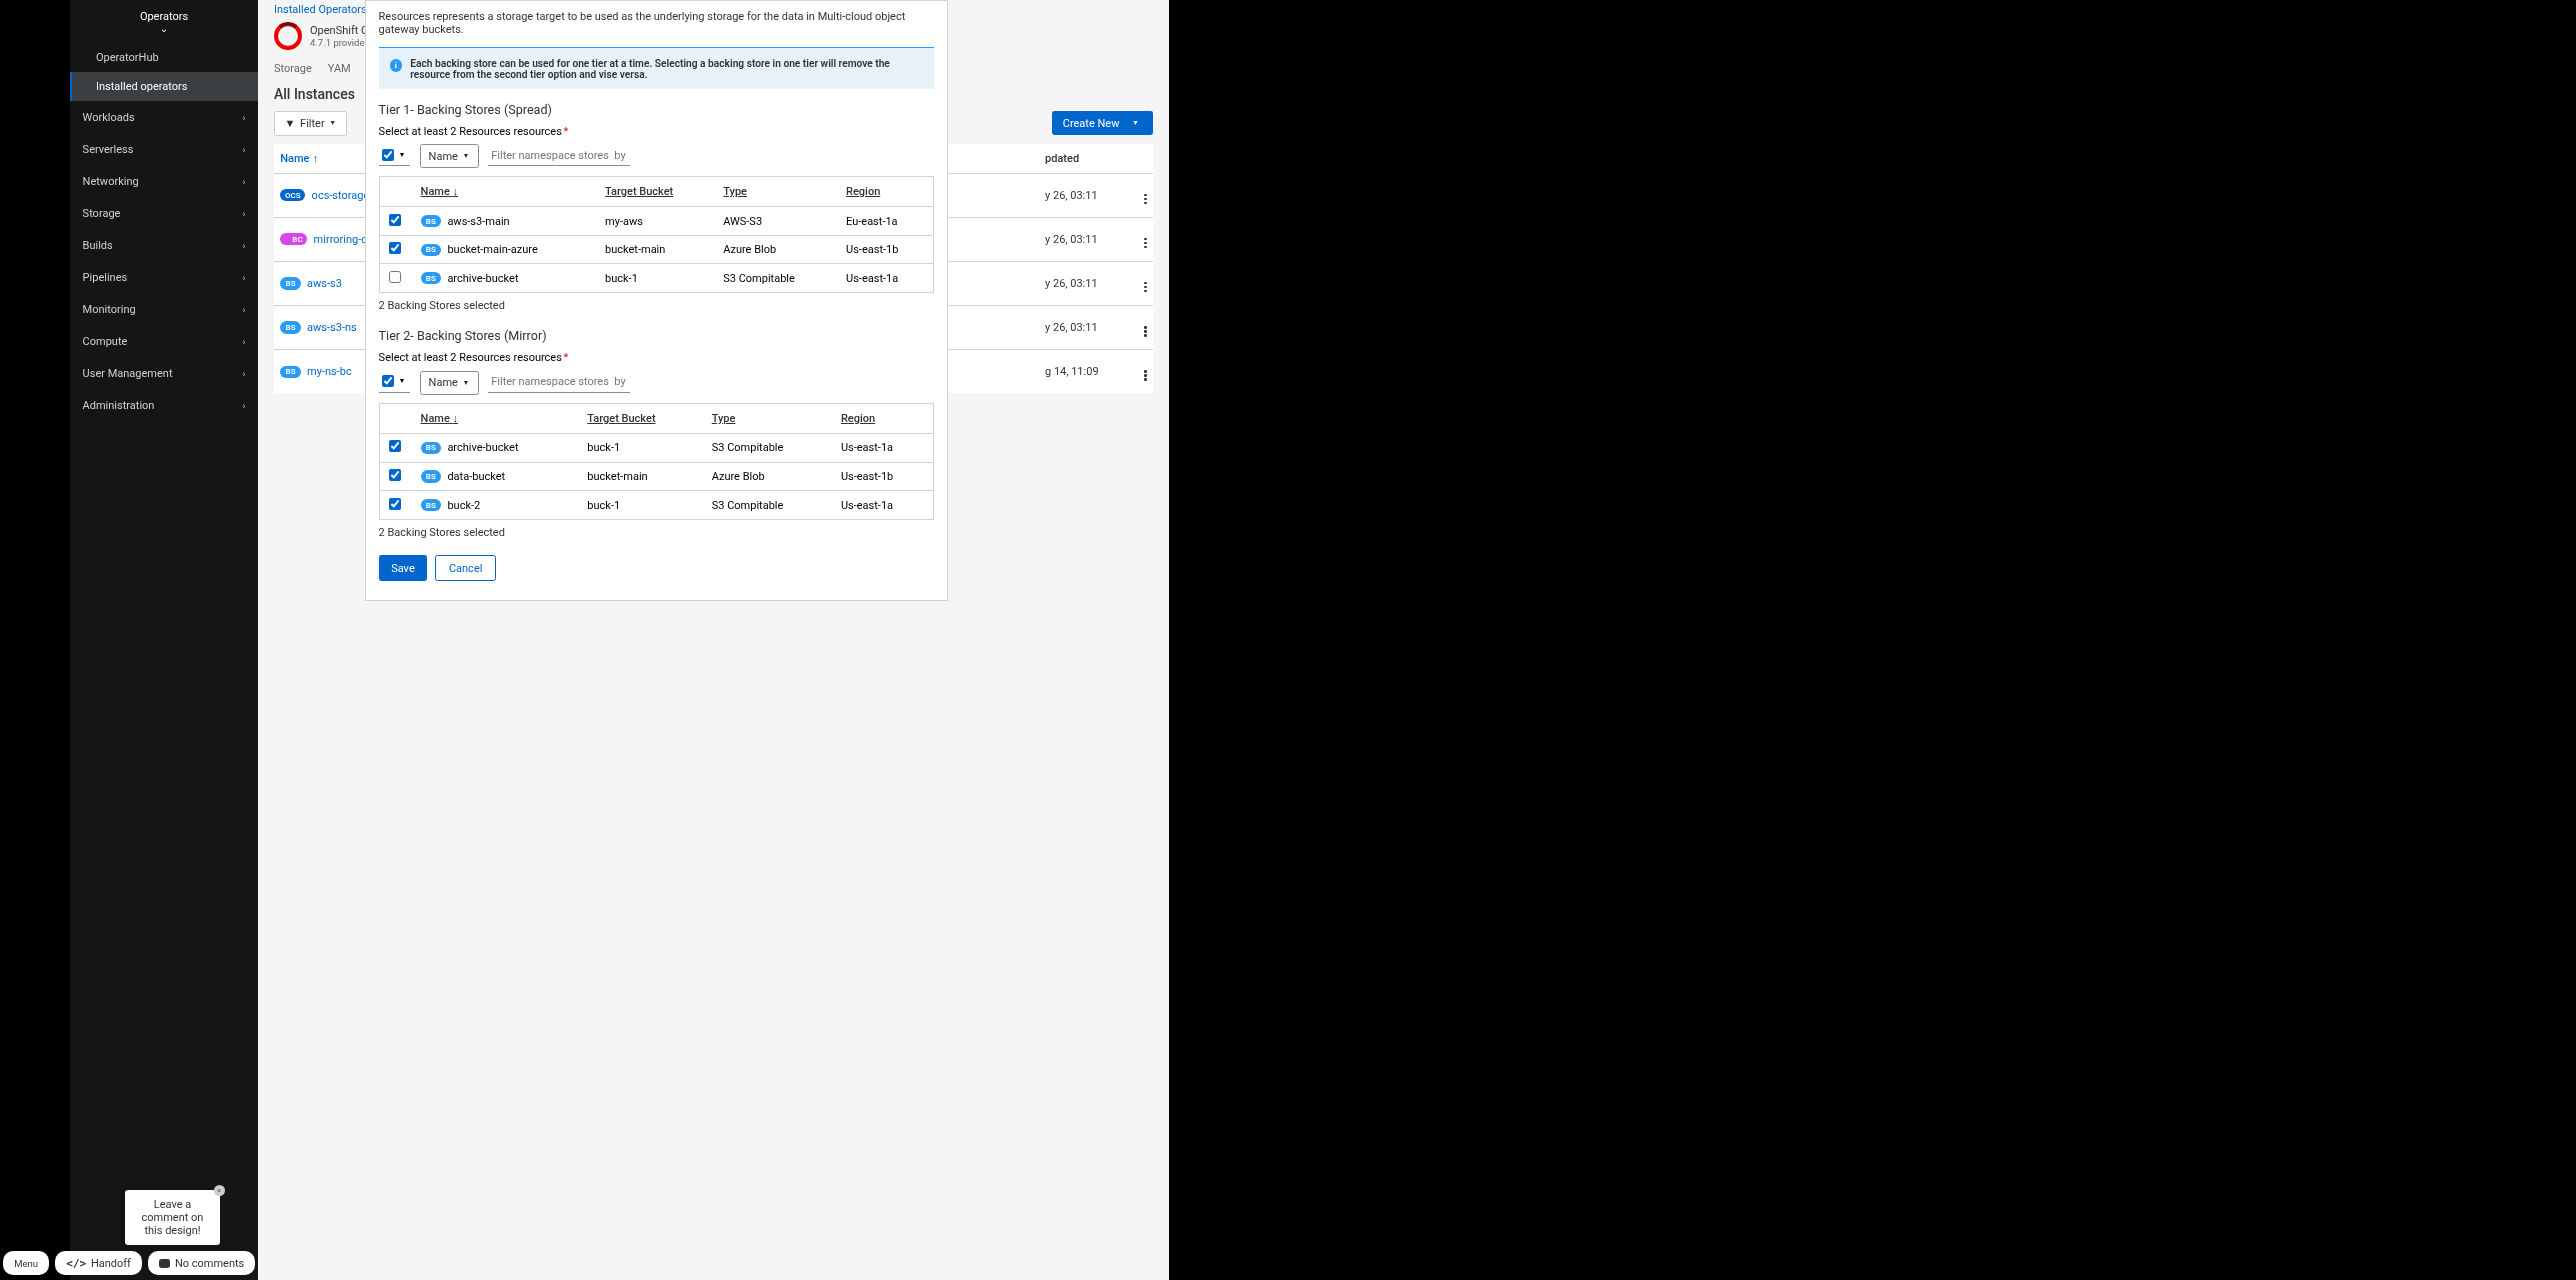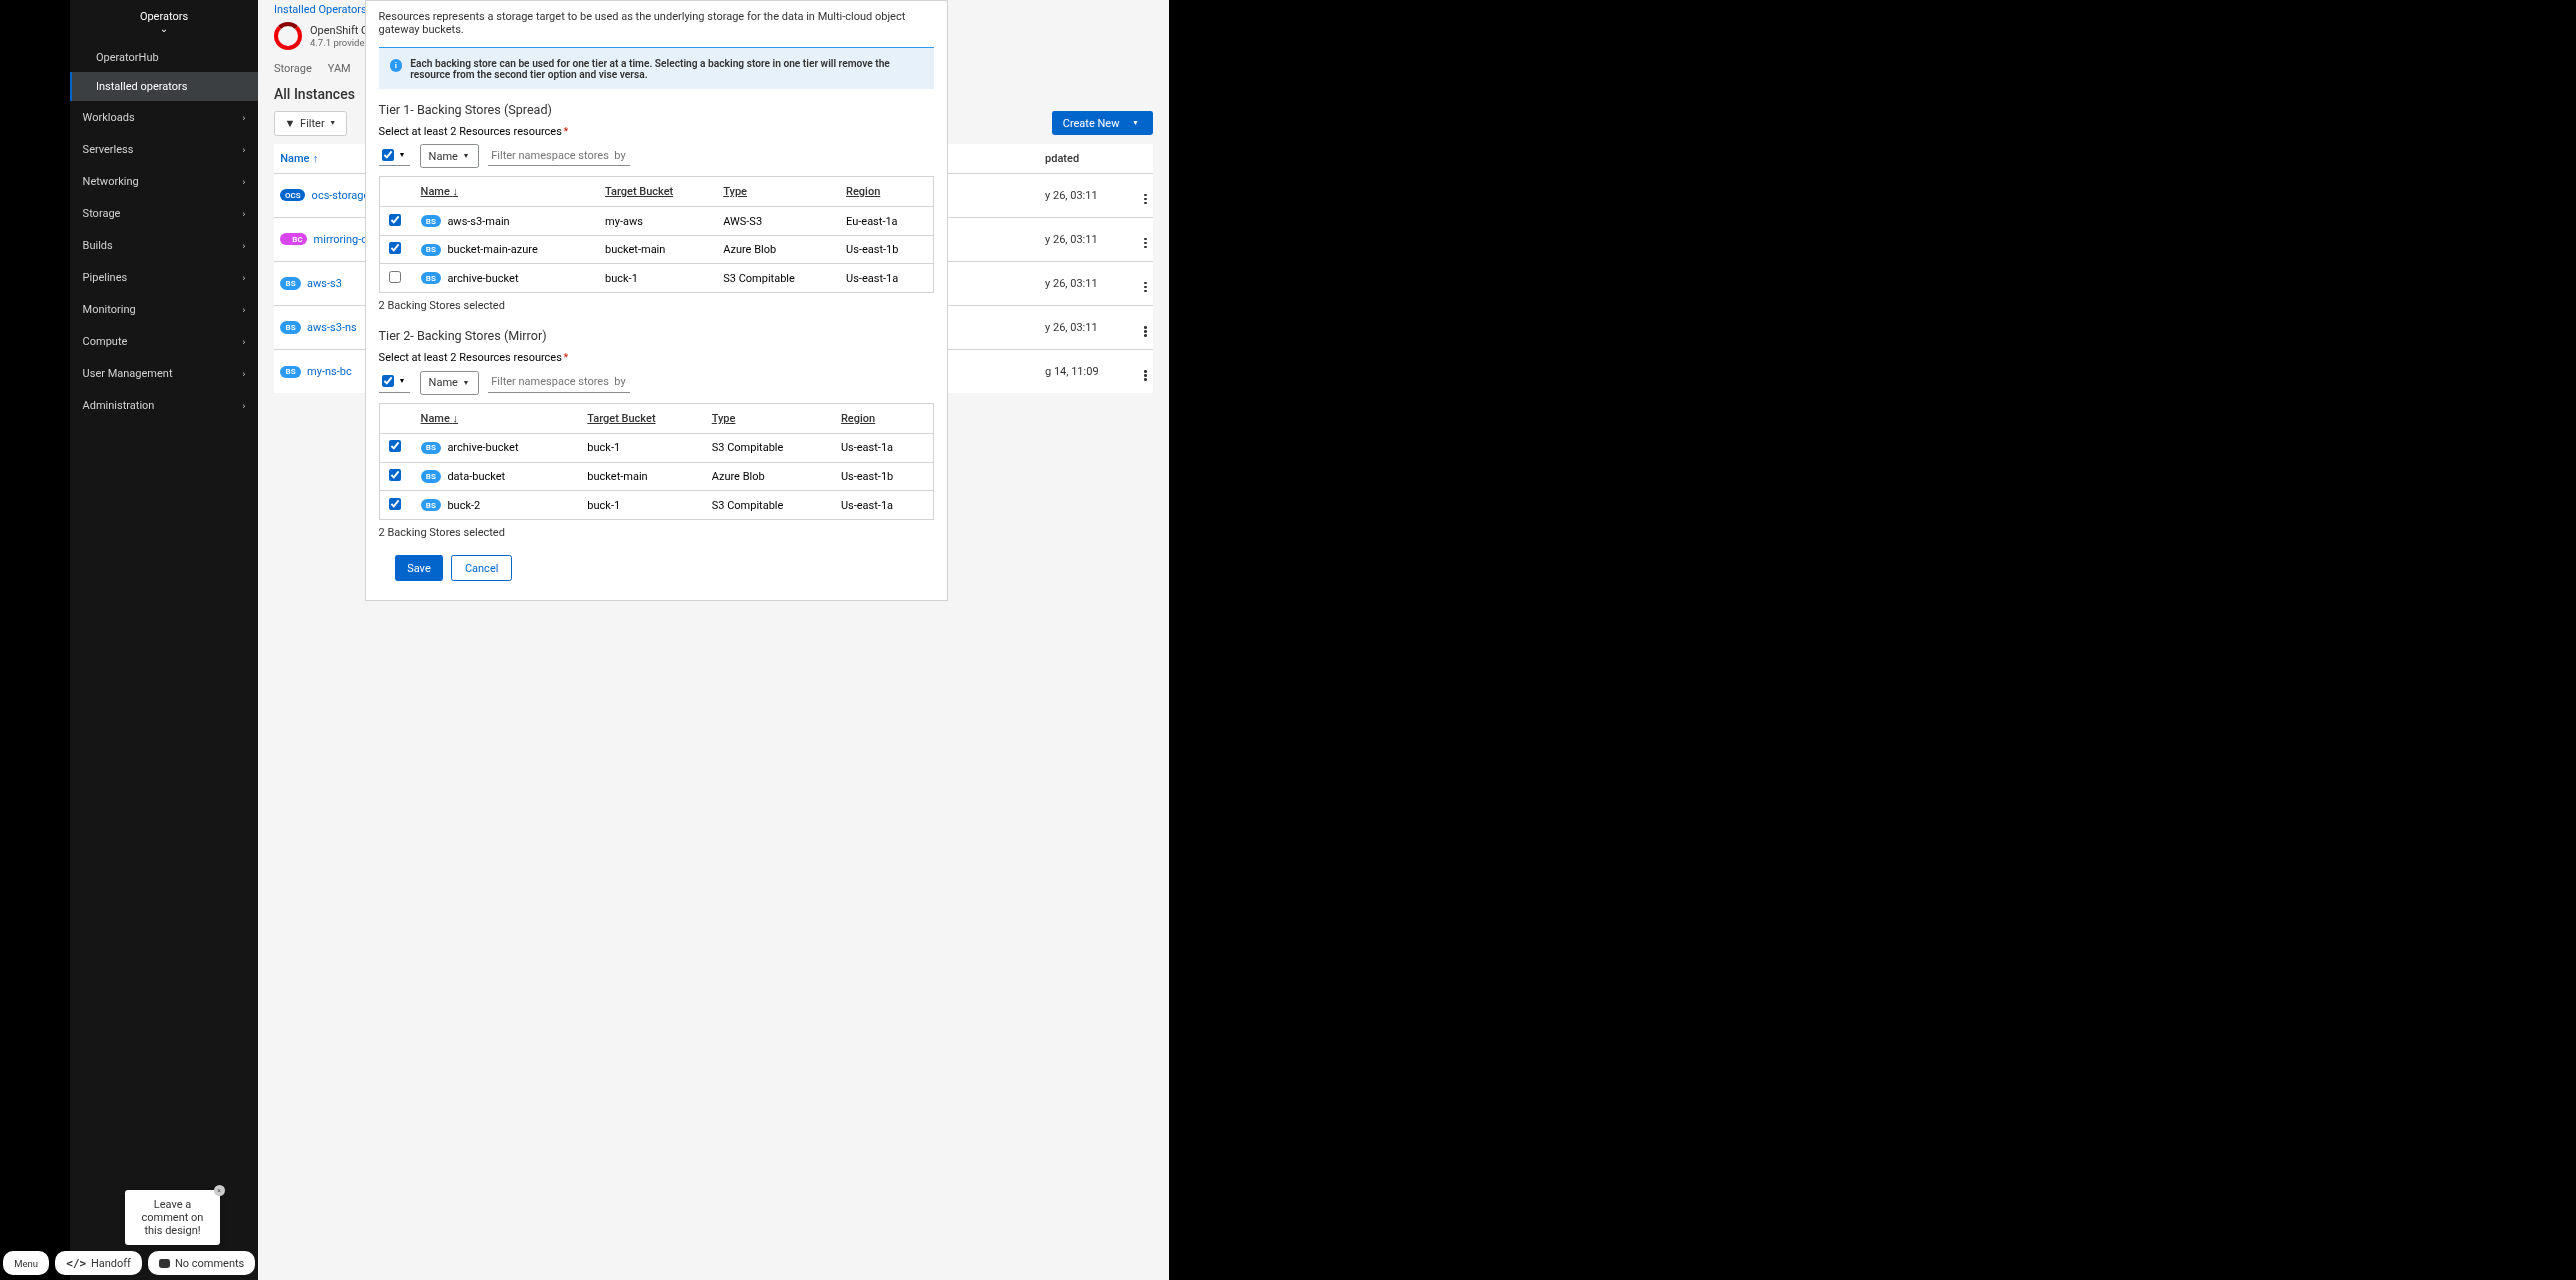--- a/index.html
+++ b/index.html
@@ -67,21 +67,21 @@
     .search-filter { border: none; border-bottom: 0.8px solid #8a8d90; padding: 4.7px 3.2px 3.2px; font-size: 11px; color: #666; width: 142px; outline: none; background: transparent; }
     
     .modal-table { width: 100%; border-collapse: collapse; border: 0.8px solid #d2d2d2; margin-top: 8px; }
     .modal-table thead th { text-align: left; padding: 8px 9.5px; font-weight: 500; font-size: 11px; color: #333; border-bottom: 0.8px solid #d2d2d2; text-decoration: underline; }
     .modal-table tbody td { padding: 6.3px 9.5px; border-top: 0.8px solid #d2d2d2; font-size: 11px; }
     .modal-table tbody tr:first-child td { border-top: none; }
     .chk { width: 12px; height: 12px; cursor: pointer; accent-color: #06c; }
     
     .count-text { font-size: 11px; margin-top: 6.3px; margin-bottom: 16px; color: #333; }
     
-    .modal-actions { display: flex; gap: 8px; margin-top: 11px; margin-left: 16px; }
+    .modal-actions { display: flex; gap: 8px; margin-top: 11px; }
     .btn-save { background: #06c; color: #fff; border: none; padding: 5.5px 12.6px; border-radius: 2.4px; cursor: pointer; font-size: 11px; }
     .btn-cancel { background: #fff; color: #06c; border: 0.8px solid #06c; padding: 5.5px 12.6px; border-radius: 2.4px; cursor: pointer; font-size: 11px; }
     
     
     .bottom-bar { position: fixed; bottom: 0; left: 3.2px; display: flex; gap: 6.3px; padding: 4.7px 0; z-index: 100; }
     .bb-btn { background: #fff; border: none; border-radius: 10px; padding: 5.5px 11px; font-size: 9.5px; display: flex; align-items: center; gap: 4.7px; cursor: pointer; color: #333; box-shadow: 0 0.8px 2.4px rgba(0,0,0,0.15); }
     .icon-code { font-family: monospace; font-weight: bold; }
     .icon-comment { width: 11px; height: 9.5px; background: #333; border-radius: 2.4px; position: relative; }
     .caret-icon { font-size: 7px; }
     

